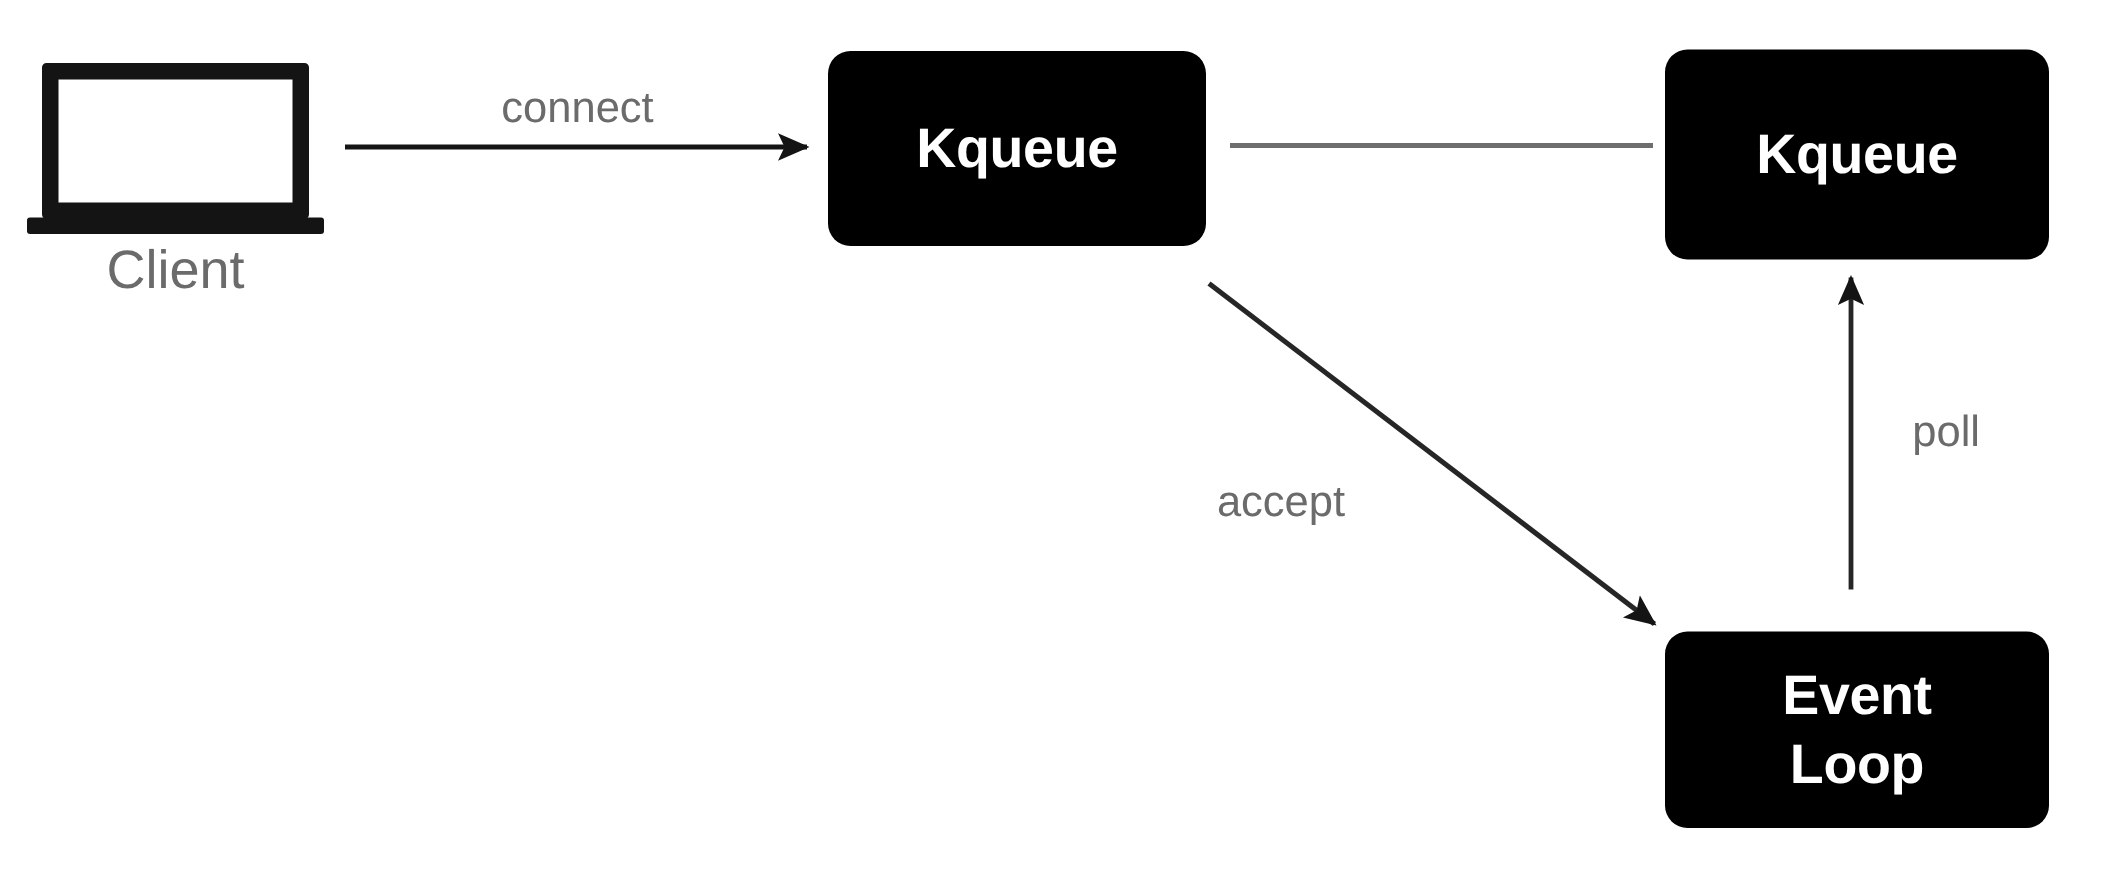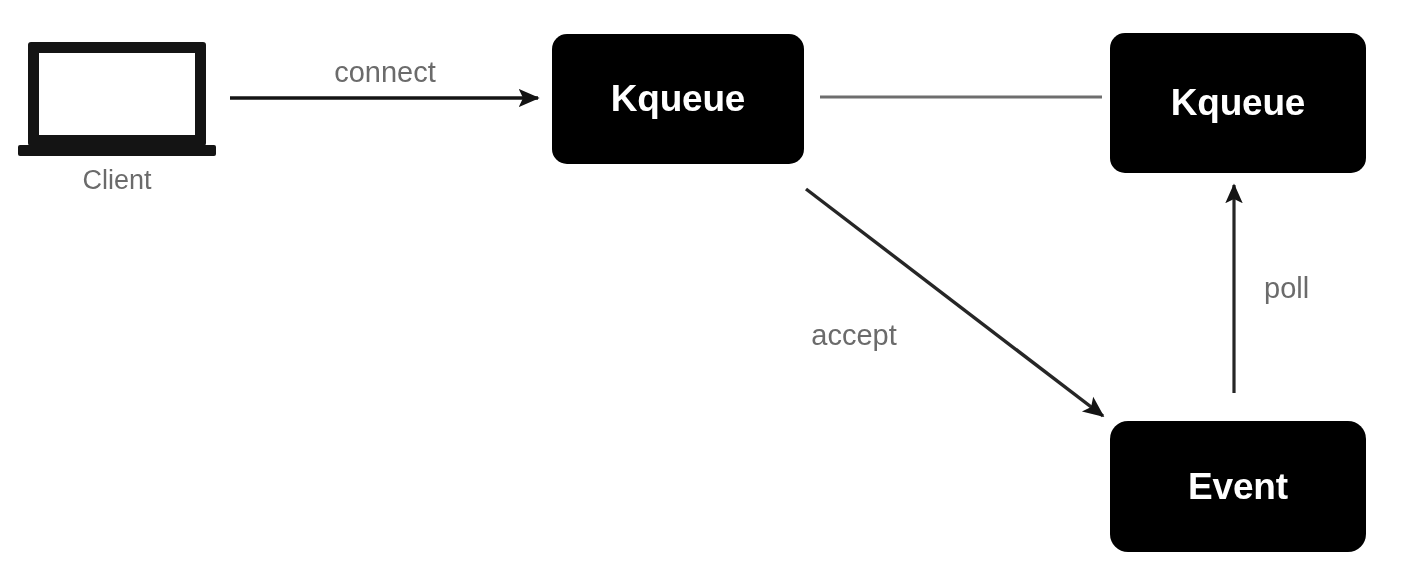--- a/index.html
+++ b/index.html
@@ -45,21 +45,21 @@
     font-weight: bold;
     font-size: 37px;
     line-height: 46px;
     letter-spacing: -0.2px;
     white-space: nowrap;
     text-align: center;
   }
 
   #node-listen-socket { left: 552px; top: 34px;  width: 252px; height: 130px; }
   #node-kqueue        { left: 1110px; top: 33px; width: 256px; height: 140px; }
-  #node-event-loop    { left: 1110px; top: 421px; width: 256px; height: 131px; border-radius: 18px; }
+  #node-event-loop    { left: 1110px; top: 421px; width: 256px; height: 131px; }
 
   
   #client-group {
     position: absolute;
     left: 18px;
     top: 42px;
     width: 198px;
     height: 168px;
   }
   #laptop-icon {
@@ -90,38 +90,38 @@
     border-radius: 2px;
   }
   #client-label {
     position: absolute;
     left: 0;
     top: 122px;
     width: 198px;
     text-align: center;
     color: #6b6b6b;
     font-family: "Liberation Sans", sans-serif;
-    font-size: 27px;
+    font-size: 36px;
     line-height: 32px;
     white-space: nowrap;
   }
 
   
   .edge-label {
     position: absolute;
     color: #6b6b6b;
     font-family: "Liberation Sans", sans-serif;
     font-size: 29px;
     line-height: 32px;
     white-space: nowrap;
   }
   #label-connect   { left: 325px;  top: 56px;  width: 120px; text-align: center; }
   #label-subscribe { left: 884px;  top: 56px;  width: 146px; text-align: center; }
   #label-accept    { left: 804px;  top: 319px; width: 100px; text-align: center; }
-  #label-poll      { left: 1264px; top: 272px; width: 56px;  text-align: left; }
+  #label-poll      { left: 1264px; top: 272px; width: 56px;  text-align: right; }
 </style>
 </head>
 <body>
 
 <div id="diagram-canvas">
 
   <svg id="edge-layer" viewBox="0 0 1408 588" width="1408" height="588" aria-hidden="true">
     <defs>
       <marker id="arrow-head" viewBox="0 0 10 10" refX="9.2" refY="5" markerWidth="6.2" markerHeight="6.2" orient="auto-start-reverse">
         <path d="M 0 0.6 L 10 5 L 0 9.4 L 2.1 5 Z" fill="#141414"></path>
@@ -148,19 +148,20 @@
   <div id="node-listen-socket" class="node-box">
     <div class="node-line">Kqueue</div>
   </div>
 
   <div id="node-kqueue" class="node-box">
     <div class="node-line">Kqueue</div>
   </div>
 
   <div id="node-event-loop" class="node-box">
     <div class="node-line">Event</div>
+    <div class="node-line">Loop</div>
   </div>
 
   <div id="label-connect" class="edge-label">connect</div>
   <div id="label-accept" class="edge-label">accept</div>
   <div id="label-poll" class="edge-label">poll</div>
 
 </div>
 
 </body></html>

